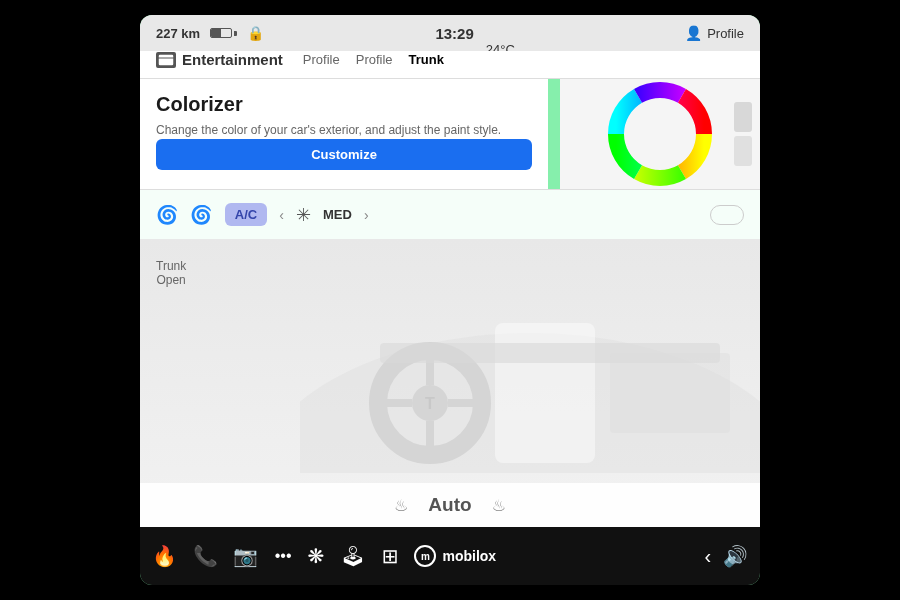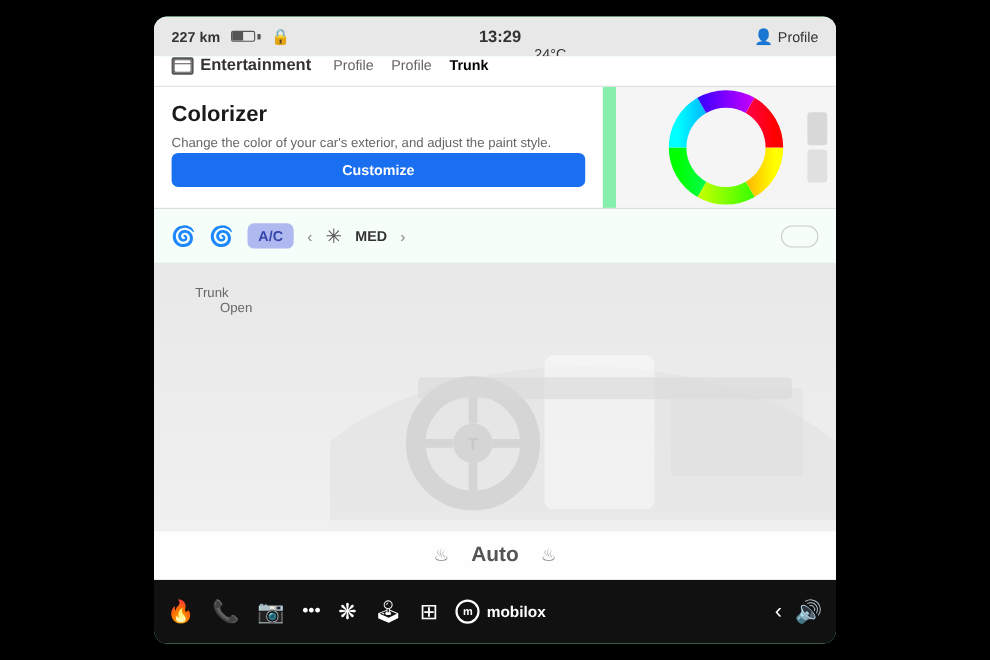--- a/index.html
+++ b/index.html
@@ -209,21 +209,21 @@
       justify-content: flex-end;
     }
     
     .trunk-info {
       position: absolute;
       left: 16px;
       top: 20px;
       text-align: center;
     }
     .trunk-label { font-size: 12px; color: #666; }
-    .trunk-status { font-size: 12px; color: #666; margin-left: 44px; }
+    .trunk-status { font-size: 12px; color: #666; }
 
     
     .bottom-climate {
       background: rgba(255,255,255,0.88);
       display: flex;
       align-items: center;
       justify-content: center;
       gap: 20px;
       padding: 8px 0;
       height: 44px;

